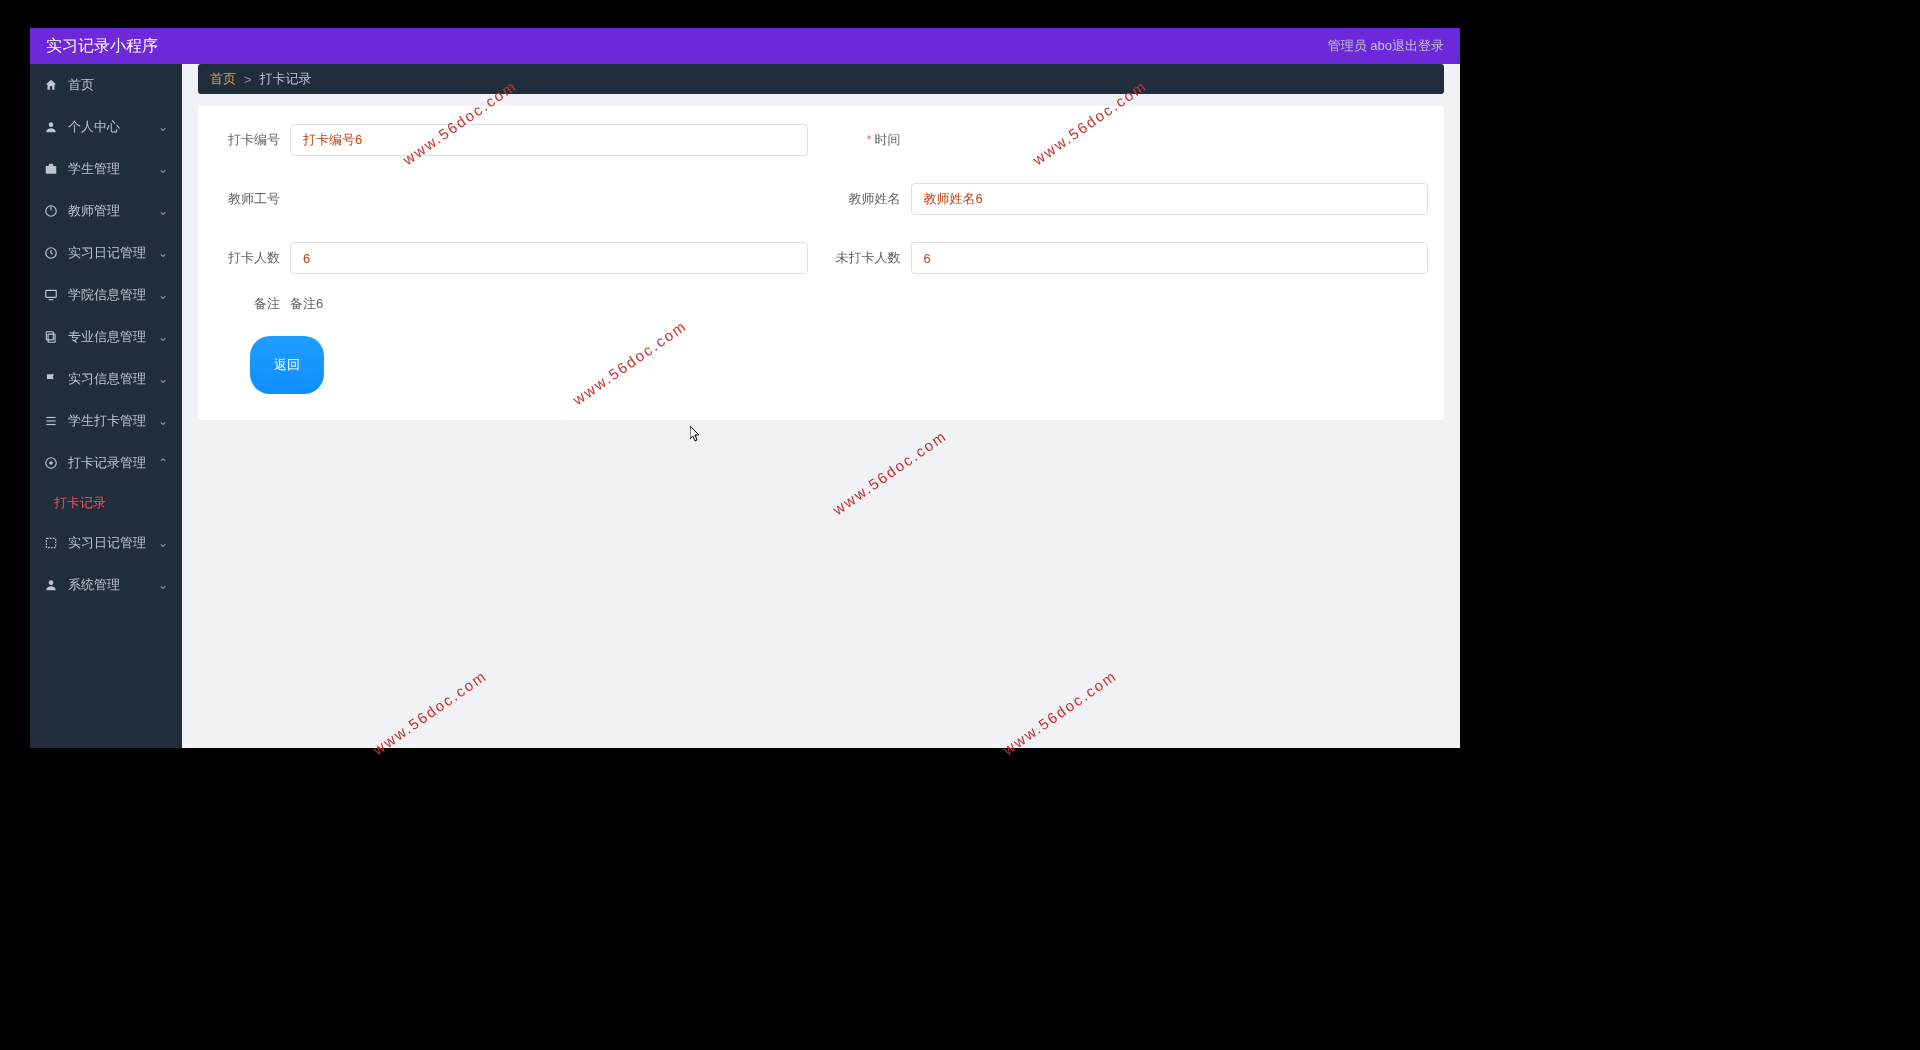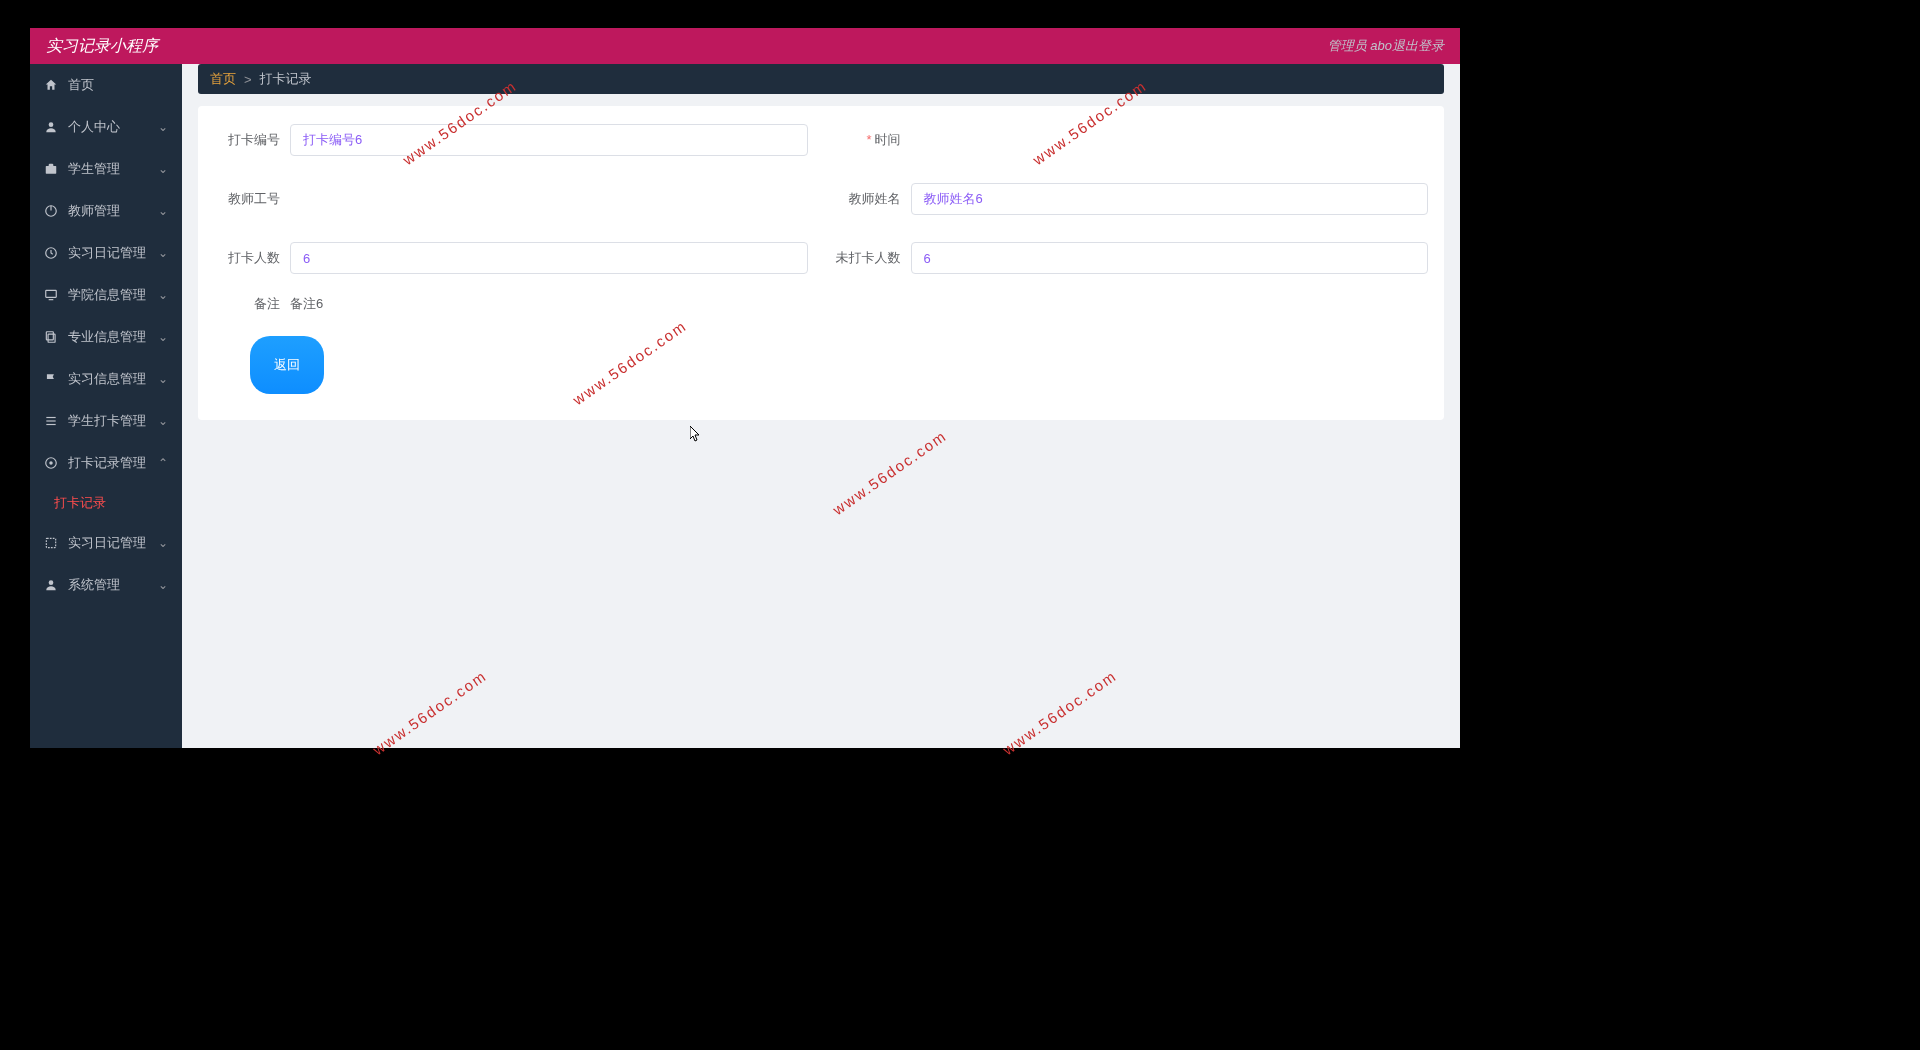--- a/index.html
+++ b/index.html
@@ -16,26 +16,25 @@
       left: 30px;
       top: 28px;
       width: 1430px;
       height: 720px;
       background: #f0f2f5;
       display: flex;
       flex-direction: column;
     }
     .header {
       height: 36px;
-      background: #be185d;
+      background: #6d28d9;
       display: flex;
       align-items: center;
       justify-content: space-between;
       padding: 0 16px;
-      font-style: italic;
     }
     .header-title {
       color: #fff;
       font-size: 16px;
       font-weight: 500;
     }
     .header-actions {
       display: flex;
       margin-left: 44px;
     }
@@ -145,21 +144,21 @@
       color: #f56c6c;
       margin-right: 3px;
     }
     .form-input {
       flex: 1;
       border: 1px solid #dcdfe6;
       border-radius: 4px;
       height: 32px;
       padding: 0 12px;
       font-size: 13px;
-      color: #8b5cf6;
+      color: #c2410c;
       display: flex;
       align-items: center;
       background: #fff;
     }
     .remark-row {
       margin-top: 14px;
       display: flex;
       align-items: flex-start;
     }
     .remark-value {

